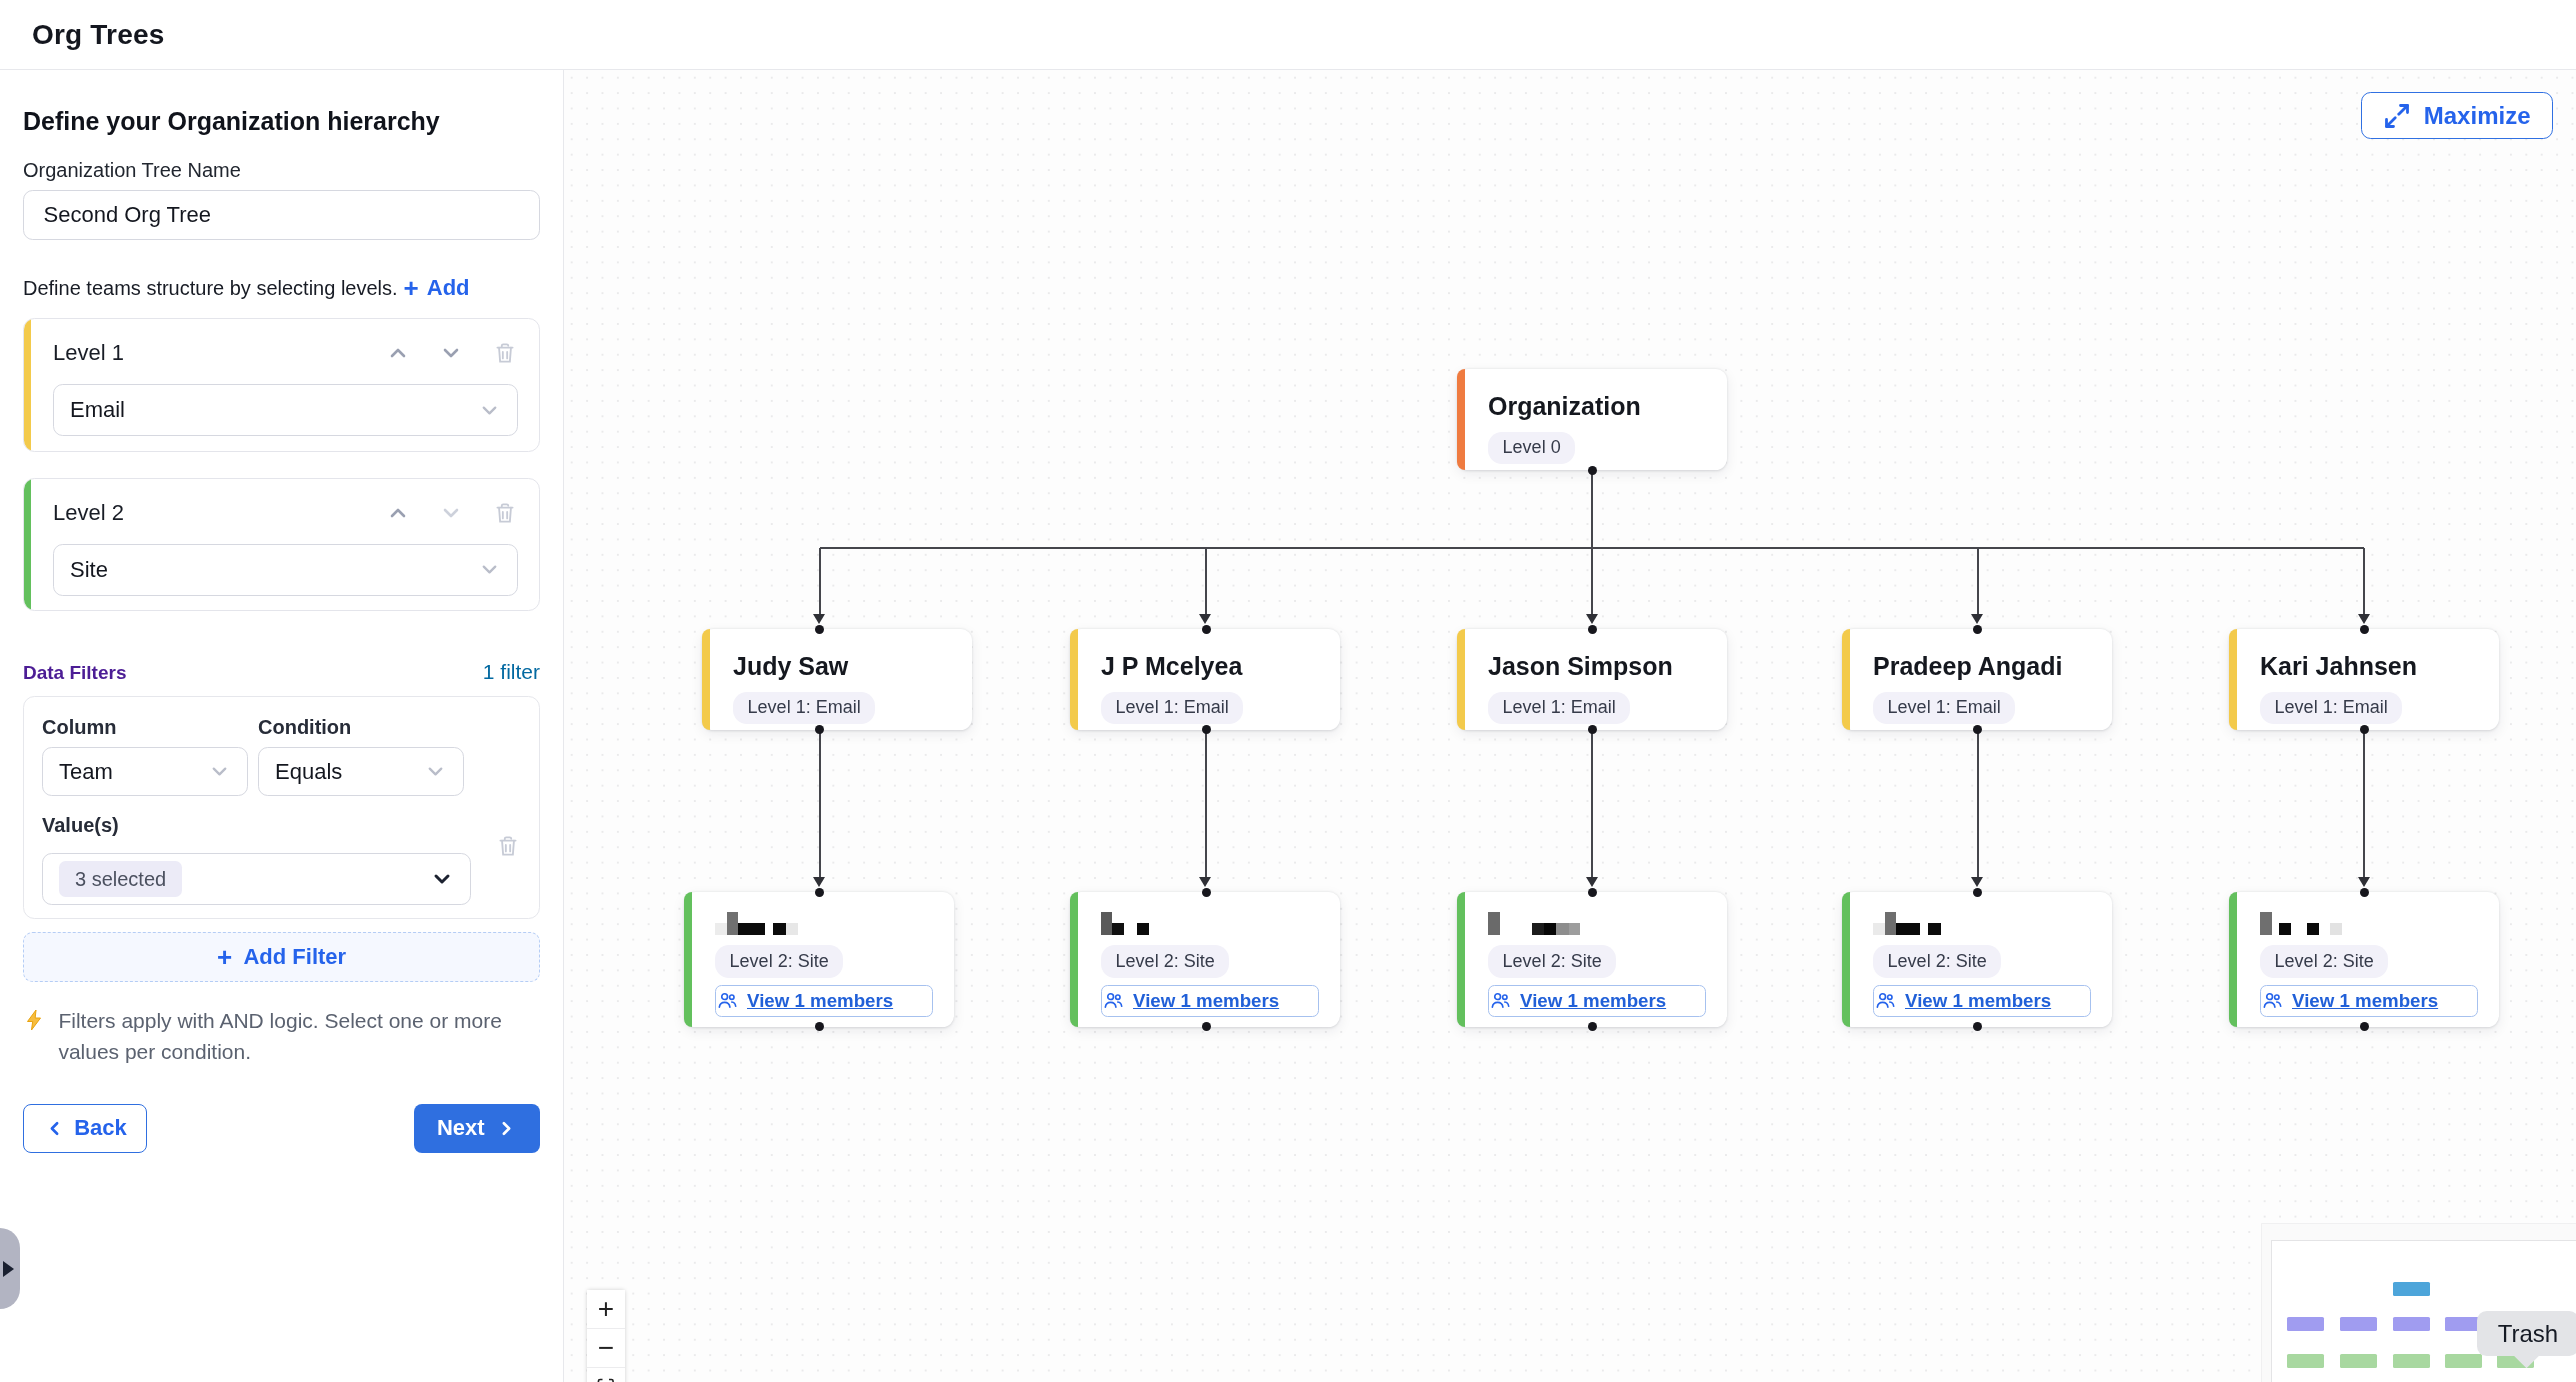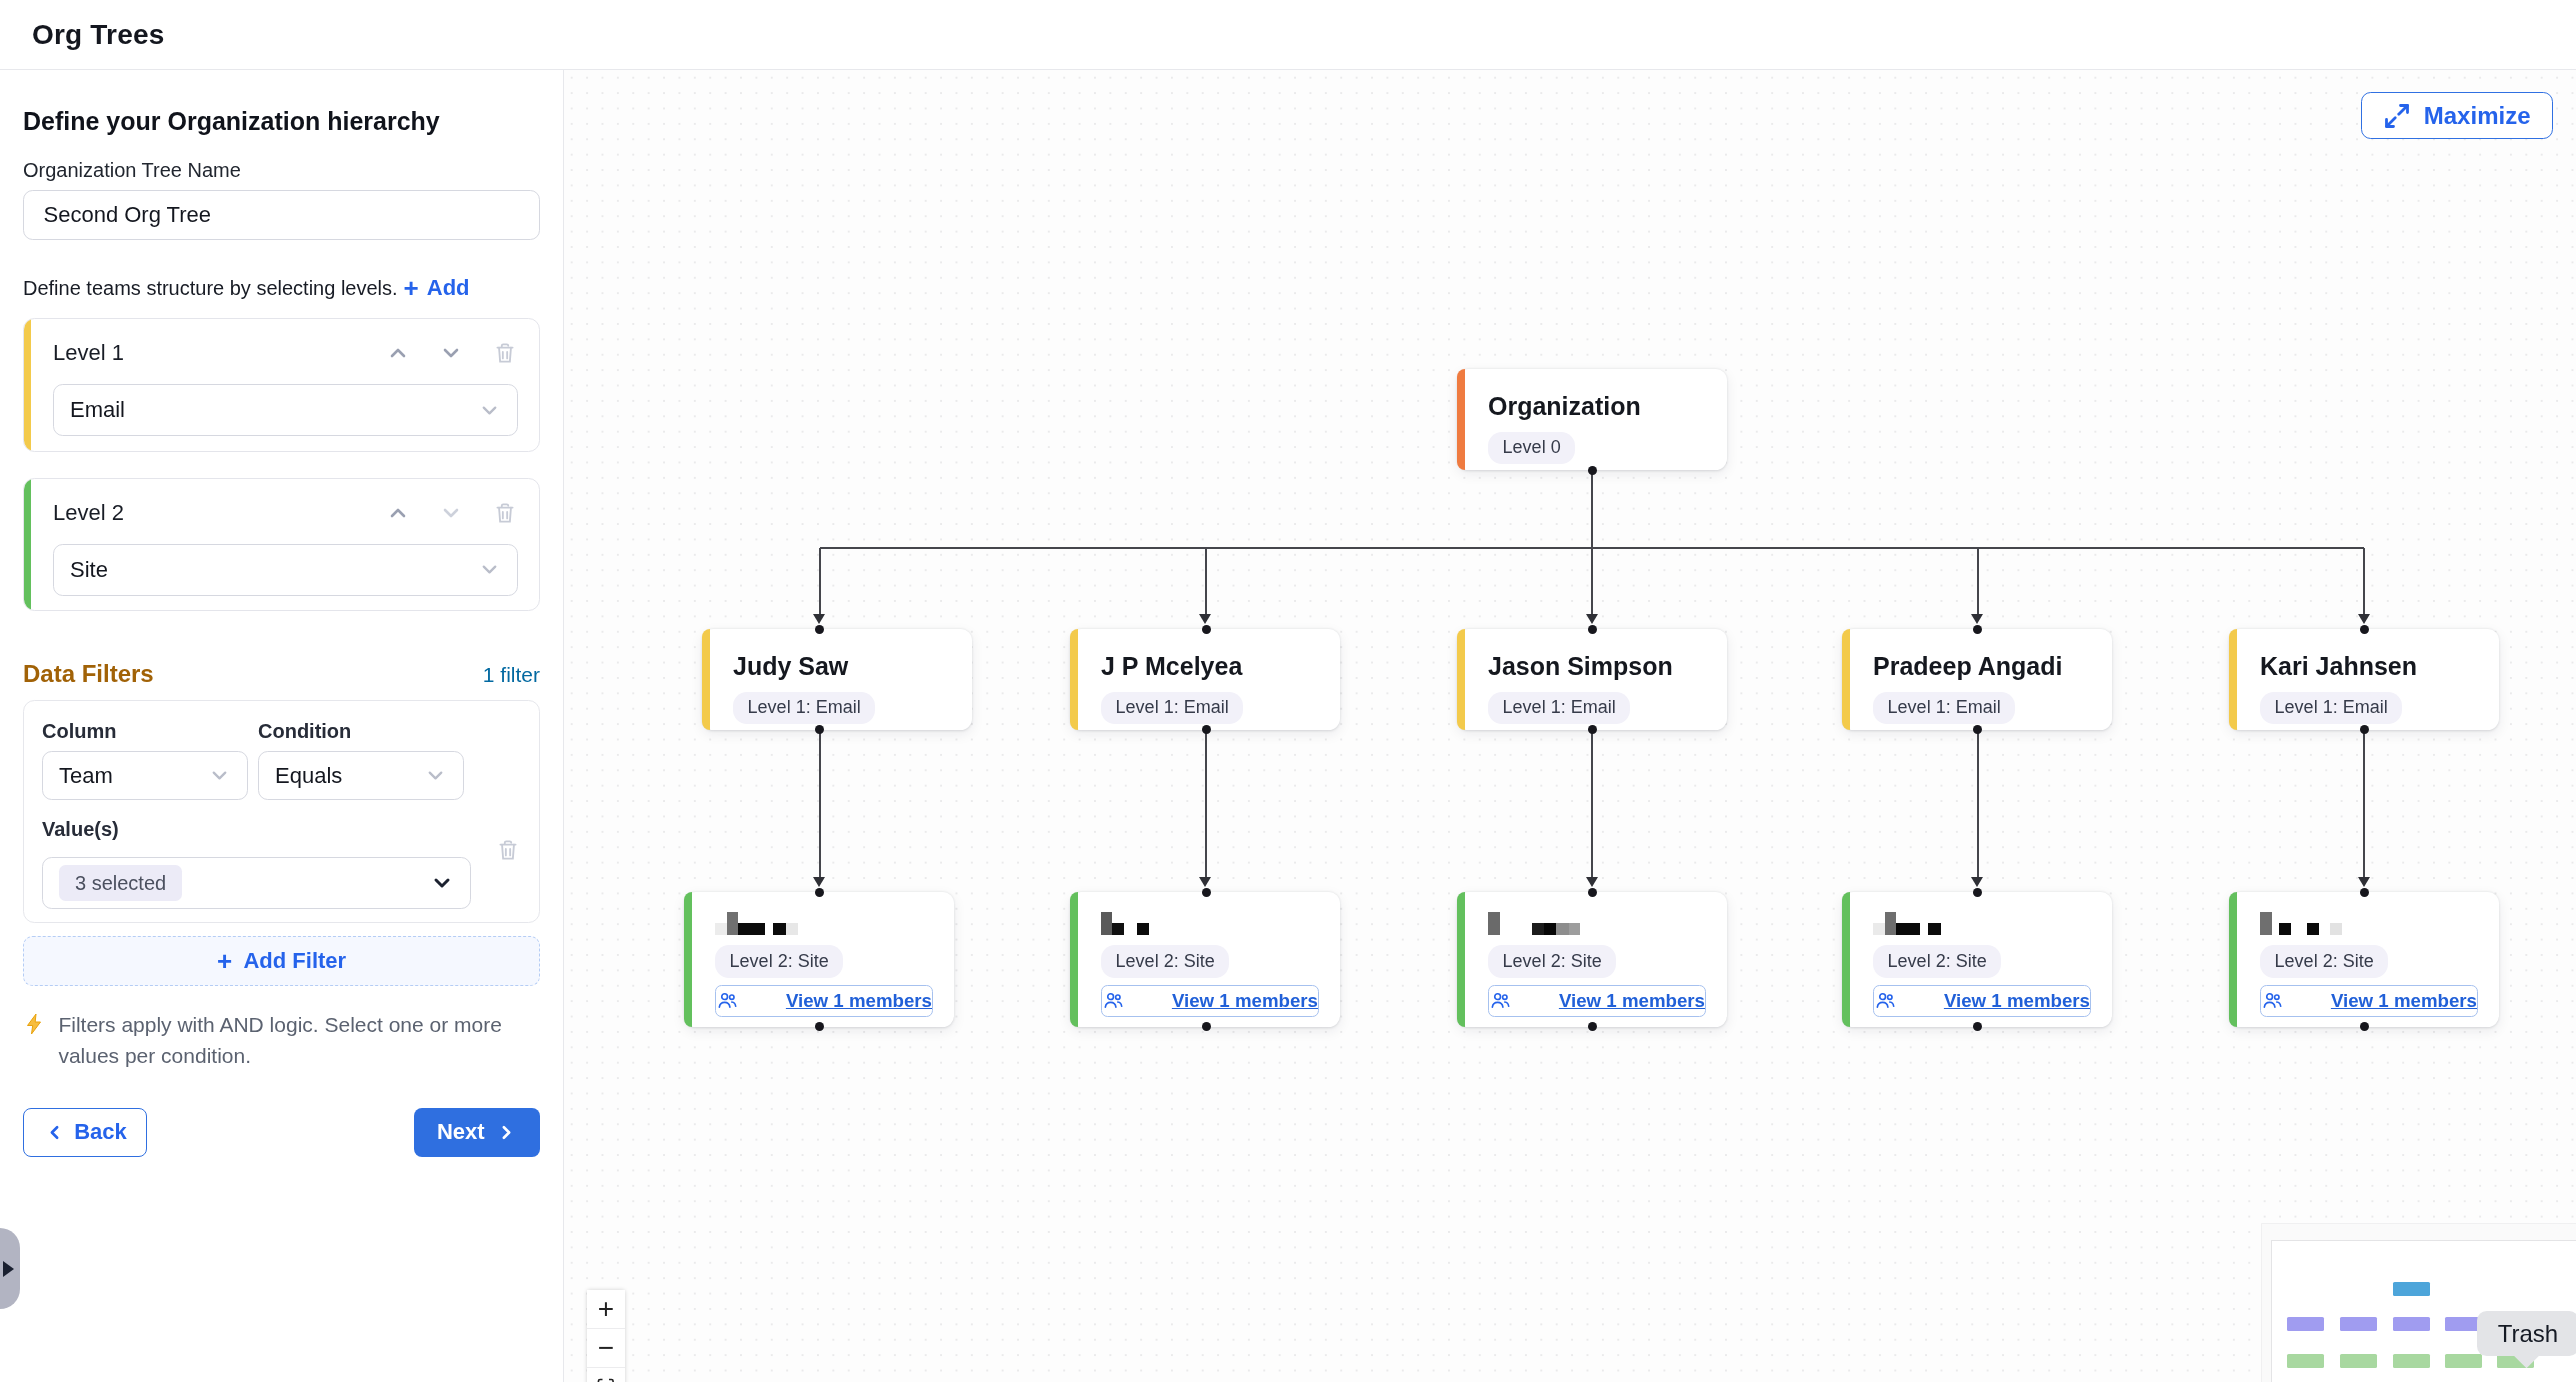--- a/index.html
+++ b/index.html
@@ -29,21 +29,21 @@
   .level-head{display:flex;align-items:center}
   .level-title{font-size:22px;color:#191d26;font-weight:500;flex:1}
   .icon-btn{background:none;border:none;padding:0;margin-left:29px;cursor:pointer;line-height:0}
   .chev{width:24px;height:24px;color:#9aa0b1}
   .chev.dim{color:#cdd1db}
   .trash-i{width:26px;height:26px;color:#c7cbd6}
   .select{margin-top:18px;height:52px;border:0.8px solid #d6d8e0;border-radius:9.7px;display:flex;align-items:center;justify-content:space-between;padding:0 16px;font-size:22px;color:#14171f;cursor:pointer;background:#fff;box-sizing:border-box}
   .sel-chev{width:23px;height:23px;color:#b9bdc9}
 
   .filters-head{display:flex;justify-content:space-between;align-items:baseline;margin-top:49px}
-  .filters-title{font-size:24px;font-weight:700;color:#a16207}
+  .filters-title{font-size:19px;font-weight:700;color:#4c1d95}
   .filters-count{font-size:21px;color:#0369a1}
   .filter-card{position:relative;margin-top:11.4px;border:0.8px solid #e6e7ec;border-radius:11.4px;padding:19.5px 18px 13px 18px}
   .filter-grid{display:grid;grid-template-columns:206px 206px;column-gap:10px}
   .filter-label{font-size:20px;font-weight:700;color:#272c38}
   .filter-grid .select{margin-top:8px;height:49px}
   .values-label{margin-top:18px}
   .values-select{margin-top:16px;height:52px;width:429px}
   .chip{background:#ecebf7;border-radius:6.5px;padding:6.5px 16px;font-size:20px;color:#4b505f}
   .bold-chev{width:24px;height:24px;color:#1c2230}
   .filter-trash{position:absolute;right:18px;top:136px}
@@ -60,21 +60,21 @@
   .maximize-btn{position:absolute;top:22px;right:23.5px;height:47px;padding:0 21px;background:#fff;border:1.6px solid #3070e2;border-radius:9.7px;display:flex;align-items:center;gap:13px;color:#2563eb;font-size:24px;font-weight:700;font-family:inherit;cursor:pointer;box-sizing:border-box;z-index:5}
   .max-i{width:28px;height:28px}
 
   .node{position:absolute;width:270px;background:#fff;border-radius:11.4px;box-shadow:0 0.8px 2.4px rgba(25,30,50,.13),0 4px 13px rgba(25,30,50,.08);box-sizing:border-box;padding:23px 21px 0 31px;z-index:2}
   .node::before{content:"";position:absolute;left:0;top:0;bottom:0;width:8px;background:var(--accent);border-radius:11.4px 0 0 11.4px}
   .node-title{font-size:25px;font-weight:700;color:#15181f;white-space:nowrap}
   .node-badge{display:inline-block;margin-top:10.6px;background:#f2f1f9;border-radius:14px;padding:5.7px 14.6px;font-size:18px;color:#363b4a}
   .node.l2{padding-top:18.7px}
   .redact{display:flex;align-items:flex-end;height:24px}
   .redact span{display:block}
-  .view-btn{margin-top:7.3px;width:100%;height:32px;border:1.6px solid #a6c1ef;border-radius:6.5px;background:#fff;display:flex;align-items:center;justify-content:space-between;gap:8px;color:#2160d8;font-size:18.7px;font-weight:700;font-family:inherit;cursor:pointer;box-sizing:border-box;padding:0}
+  .view-btn{margin-top:7.3px;width:100%;height:32px;border:1.6px solid #a6c1ef;border-radius:6.5px;background:#fff;display:flex;align-items:center;justify-content:flex-start;gap:8px;color:#2160d8;font-size:18.7px;font-weight:700;font-family:inherit;cursor:pointer;box-sizing:border-box;padding:0}
   .view-btn span{text-decoration:underline}
   .mem-i{width:23px;height:23px;flex:none}
 
   .edge-v{position:absolute;width:1.6px;background:#45464c;z-index:1}
   .edge-h{position:absolute;height:1.6px;background:#45464c;z-index:1}
   .edge-arrow{position:absolute;width:0;height:0;border-left:6.5px solid transparent;border-right:6.5px solid transparent;border-top:10.6px solid #2f3036;z-index:1}
   .edge-dot{position:absolute;width:9px;height:9px;border-radius:50%;background:#17171d;z-index:3}
 
   .zoom-panel{position:absolute;left:23px;top:1220px;width:38px;background:#fff;box-shadow:0 0.8px 4px rgba(0,0,0,.18);border-radius:2.4px;z-index:5}
   .zoom-panel button{display:flex;align-items:center;justify-content:center;width:38px;height:39px;background:#fff;border:none;border-bottom:0.8px solid #ececee;font-size:28px;color:#222;font-family:inherit;cursor:pointer;padding:0}

